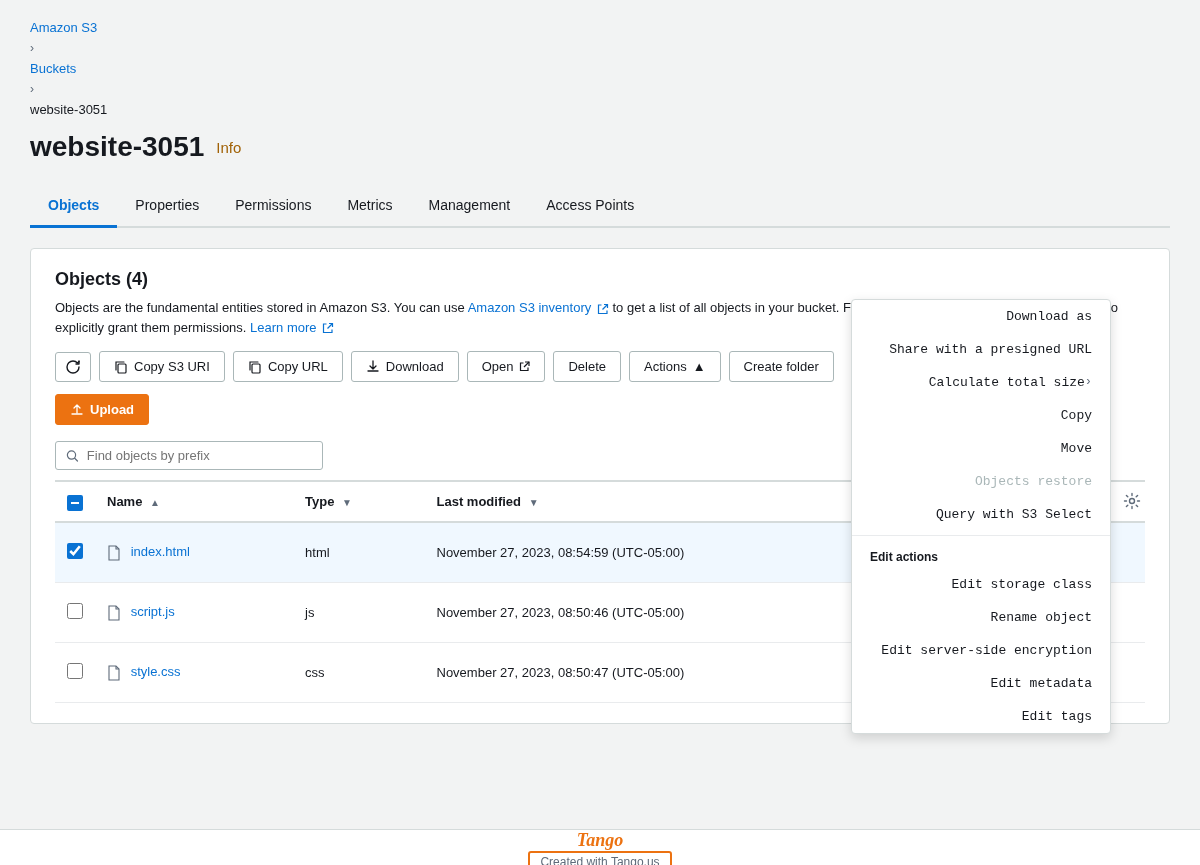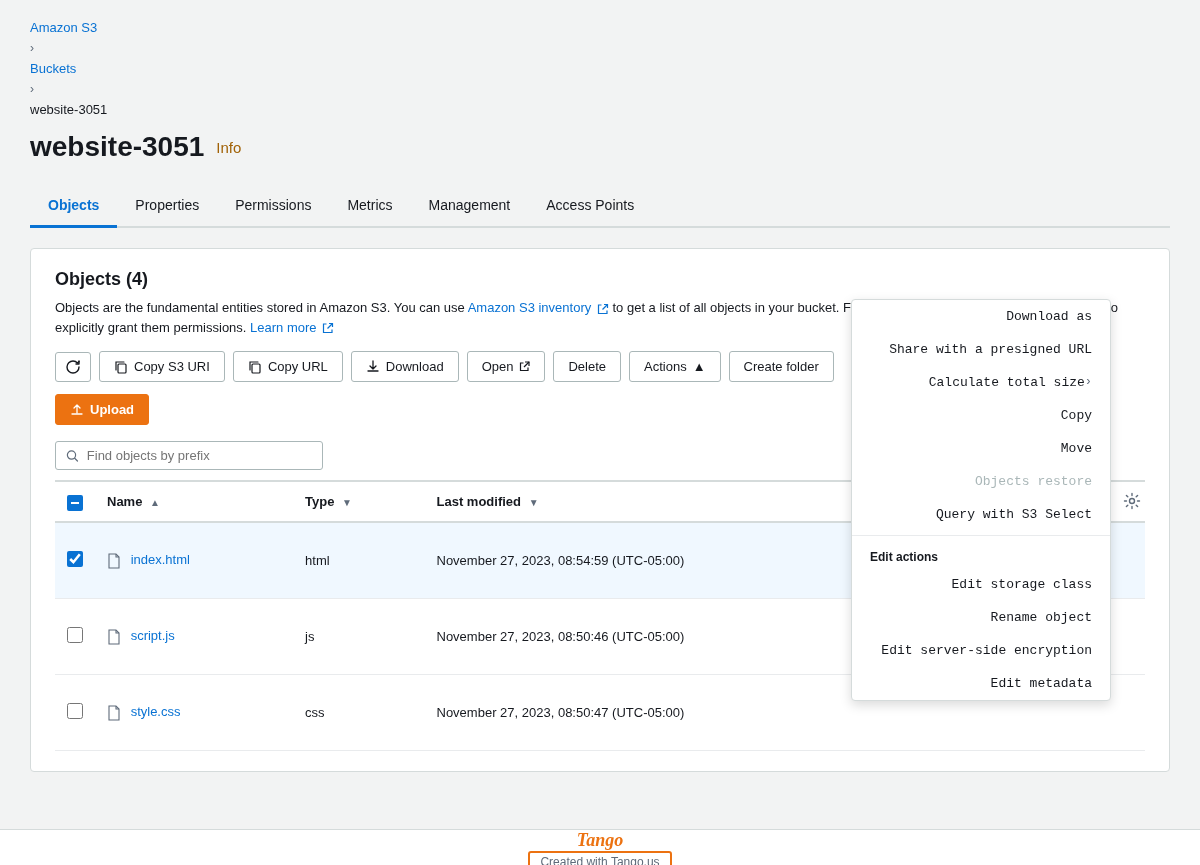--- a/index.html
+++ b/index.html
@@ -177,21 +177,21 @@
       font-size: 13px;
       font-weight: 700;
       padding: 10px 12px;
       border-top: 2px solid #d5dbdb;
       border-bottom: 2px solid #d5dbdb;
       color: #16191f;
       background: #fff;
       white-space: nowrap;
     }
     .objects-table td {
-      padding: 28px 12px;
+      padding: 20px 12px;
       font-size: 13px;
       border-bottom: 1px solid #e9ebed;
       vertical-align: middle;
     }
     .objects-table tr.selected td {
       background: #f0f8ff;
     }
     .checkbox-col { width: 40px; }
     .file-link {
       color: #0972d3;
@@ -536,20 +536,21 @@
       <div class="dropdown-item">Copy</div>
       <div class="dropdown-item">Move</div>
       <div class="dropdown-item disabled">Objects restore</div>
       <div class="dropdown-item">Query with S3 Select</div>
       <div class="dropdown-divider"></div>
       <div class="dropdown-section-label">Edit actions</div>
       <div class="dropdown-item">Edit storage class</div>
       <div class="dropdown-item">Rename object</div>
       <div class="dropdown-item">Edit server-side encryption</div>
       <div class="dropdown-item">Edit metadata</div>
+      <div class="dropdown-item">Edit tags</div>
     </div>
 
   </div>
 </div>
 
 <div class="bottom-bar">
   <span class="tango-logo">Tango</span>
   <span class="created-with">Created with Tango.us</span>
 </div>
 

